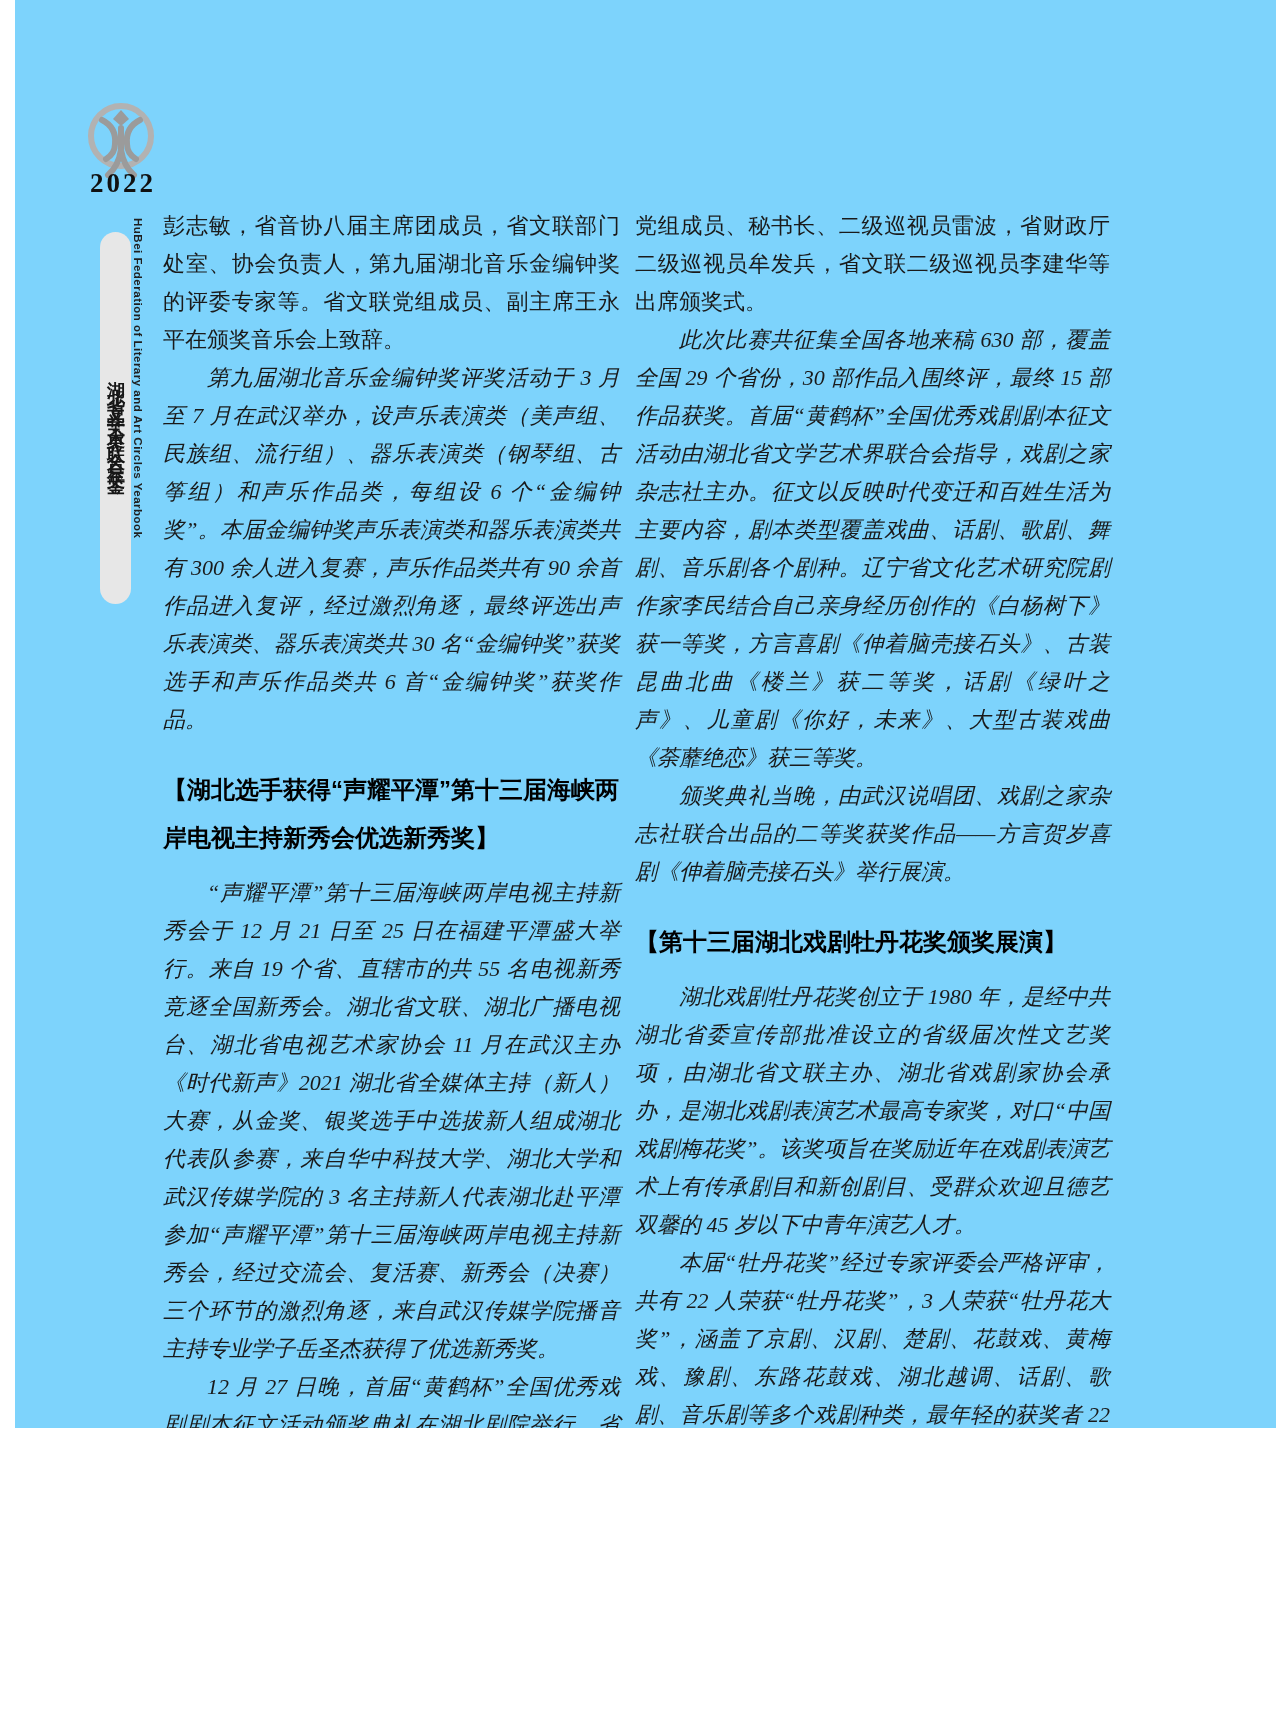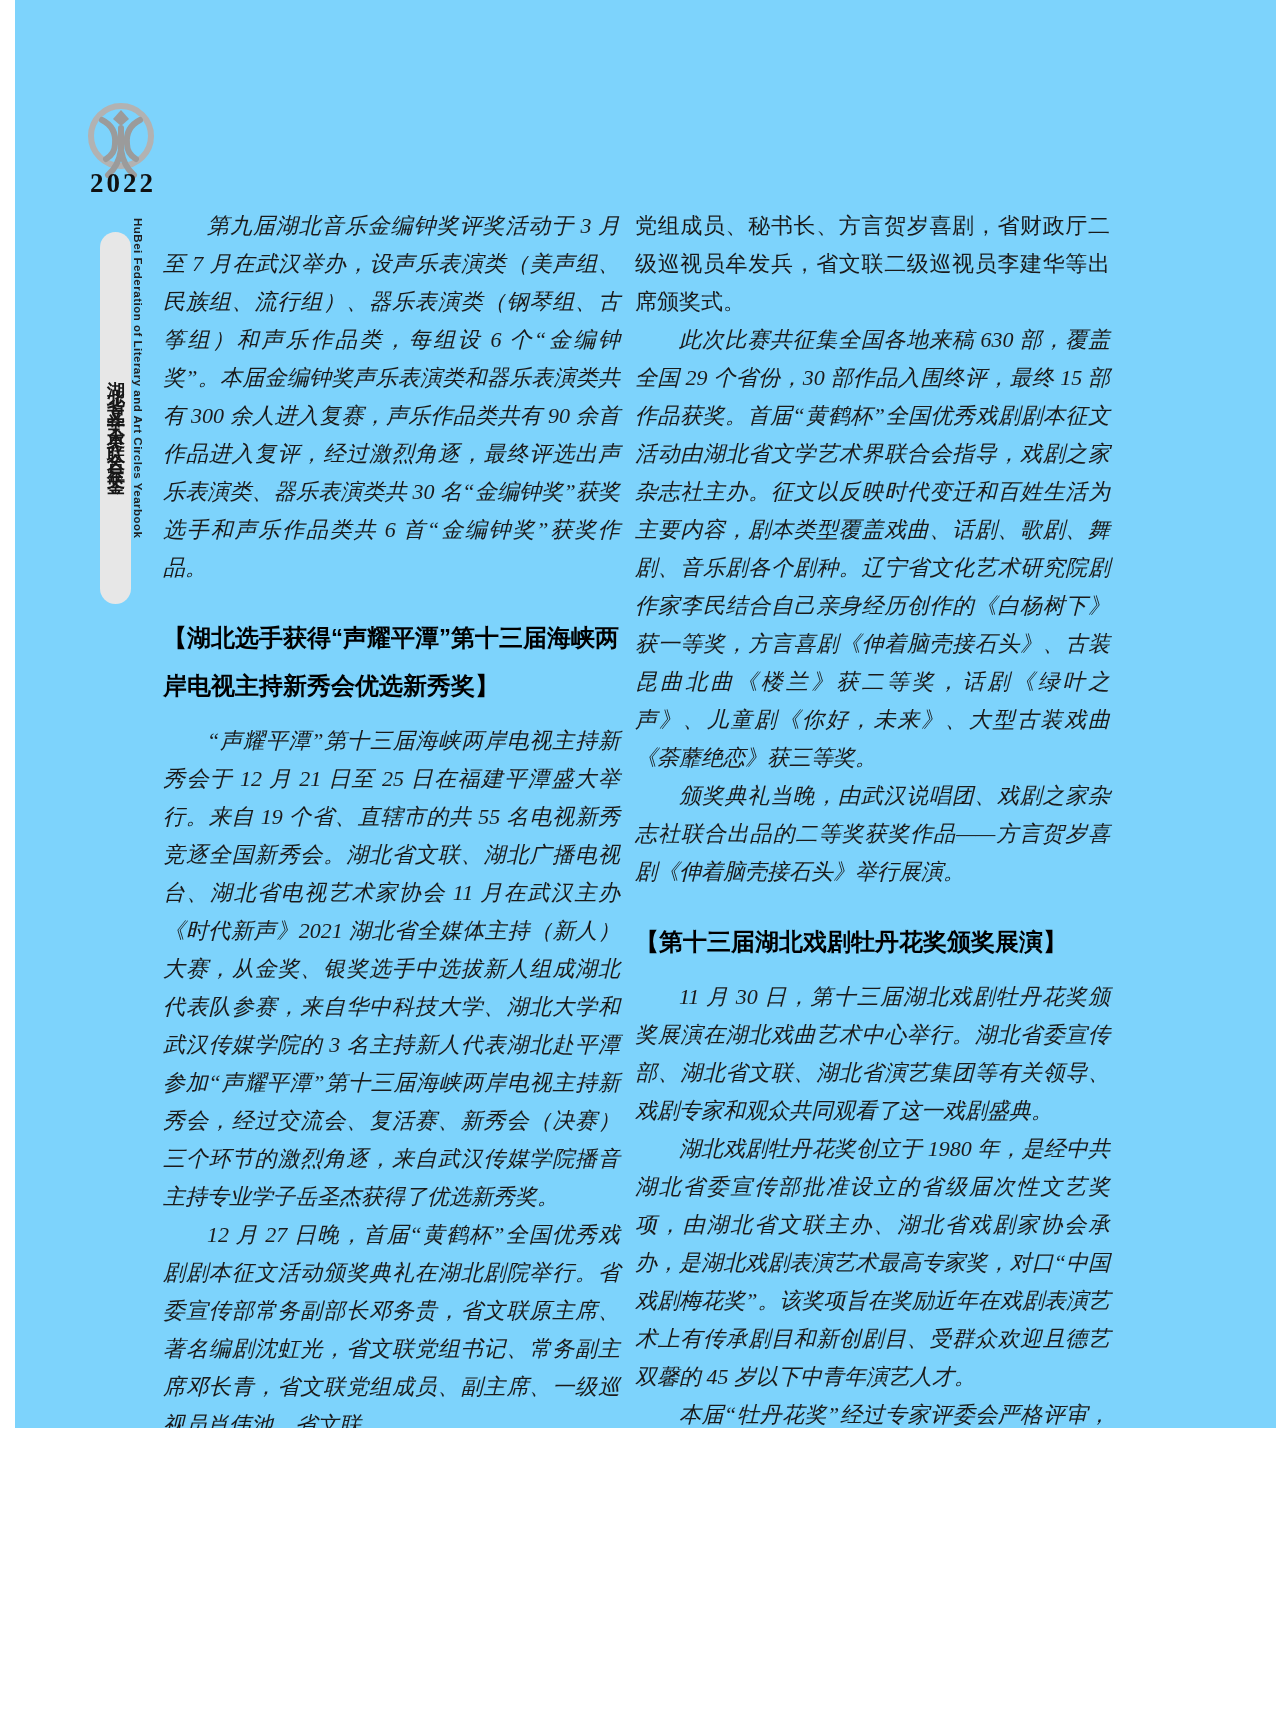--- a/index.html
+++ b/index.html
@@ -85,30 +85,30 @@
 
   <div id="year">2022</div>
 
   <div id="sidebar-bar">
     <div id="sidebar-cn">湖北省文学艺术界联合会年鉴</div>
   </div>
 
   <div id="sidebar-en">HuBei Federation of Literary and Art Circles Yearbook</div>
 
   <div id="left-column" class="column">
+      <div class="paragraph">彭志敏，省音协八届主席团成员，省文联部门处室、协会负责人，第九届湖北音乐金编钟奖的评委专家等。省文联党组成员、副主席王永平在颁奖音乐会上致辞。</div>
       <div class="paragraph indent">第九届湖北音乐金编钟奖评奖活动于 3 月至 7 月在武汉举办，设声乐表演类（美声组、民族组、流行组）、器乐表演类（钢琴组、古筝组）和声乐作品类，每组设 6 个“金编钟奖”。本届金编钟奖声乐表演类和器乐表演类共有 300 余人进入复赛，声乐作品类共有 90 余首作品进入复评，经过激烈角逐，最终评选出声乐表演类、器乐表演类共 30 名“金编钟奖”获奖选手和声乐作品类共 6 首“金编钟奖”获奖作品。</div>
       <div class="heading">【湖北选手获得“声耀平潭”第十三届海峡两岸电视主持新秀会优选新秀奖】</div>
       <div class="paragraph indent">“声耀平潭”第十三届海峡两岸电视主持新秀会于 12 月 21 日至 25 日在福建平潭盛大举行。来自 19 个省、直辖市的共 55 名电视新秀竞逐全国新秀会。湖北省文联、湖北广播电视台、湖北省电视艺术家协会 11 月在武汉主办《时代新声》2021 湖北省全媒体主持（新人）大赛，从金奖、银奖选手中选拔新人组成湖北代表队参赛，来自华中科技大学、湖北大学和武汉传媒学院的 3 名主持新人代表湖北赴平潭参加“声耀平潭”第十三届海峡两岸电视主持新秀会，经过交流会、复活赛、新秀会（决赛）三个环节的激烈角逐，来自武汉传媒学院播音主持专业学子岳圣杰获得了优选新秀奖。</div>
       <div class="paragraph indent">12 月 27 日晚，首届“黄鹤杯”全国优秀戏剧剧本征文活动颁奖典礼在湖北剧院举行。省委宣传部常务副部长邓务贵，省文联原主席、著名编剧沈虹光，省文联党组书记、常务副主席邓长青，省文联党组成员、副主席、一级巡视员肖伟池，省文联</div>
     </div>
   <div id="right-column" class="column">
-      <div class="paragraph">党组成员、秘书长、方言贺岁喜剧，省财政厅二级巡视员牟发兵，省文联二级巡视员李建华等出席颁奖式。</div>
+      <div class="paragraph">党组成员、秘书长、二级巡视员雷波，省财政厅二级巡视员牟发兵，省文联二级巡视员李建华等出席颁奖式。</div>
       <div class="paragraph indent">此次比赛共征集全国各地来稿 630 部，覆盖全国 29 个省份，30 部作品入围终评，最终 15 部作品获奖。首届“黄鹤杯”全国优秀戏剧剧本征文活动由湖北省文学艺术界联合会指导，戏剧之家杂志社主办。征文以反映时代变迁和百姓生活为主要内容，剧本类型覆盖戏曲、话剧、歌剧、舞剧、音乐剧各个剧种。辽宁省文化艺术研究院剧作家李民结合自己亲身经历创作的《白杨树下》获一等奖，方言喜剧《伸着脑壳接石头》、古装昆曲北曲《楼兰》获二等奖，话剧《绿叶之声》、儿童剧《你好，未来》、大型古装戏曲《荼蘼绝恋》获三等奖。</div>
       <div class="paragraph indent">颁奖典礼当晚，由武汉说唱团、戏剧之家杂志社联合出品的二等奖获奖作品——方言贺岁喜剧《伸着脑壳接石头》举行展演。</div>
       <div class="heading">【第十三届湖北戏剧牡丹花奖颁奖展演】</div>
-      <div class="paragraph indent">11 月 30 日，第十三届湖北戏剧牡丹花奖颁奖展演在湖北戏曲艺术中心举行。湖北省委宣传部、湖北省文联、湖北省演艺集团等有关领导、戏剧专家和观众共同观看了这一戏剧盛典。</div>
       <div class="paragraph indent">湖北戏剧牡丹花奖创立于 1980 年，是经中共湖北省委宣传部批准设立的省级届次性文艺奖项，由湖北省文联主办、湖北省戏剧家协会承办，是湖北戏剧表演艺术最高专家奖，对口“中国戏剧梅花奖”。该奖项旨在奖励近年在戏剧表演艺术上有传承剧目和新创剧目、受群众欢迎且德艺双馨的 45 岁以下中青年演艺人才。</div>
       <div class="paragraph indent">本届“牡丹花奖”经过专家评委会严格评审，共有 22 人荣获“牡丹花奖”，3 人荣获“牡丹花大奖”，涵盖了京剧、汉剧、楚剧、花鼓戏、黄梅戏、豫剧、东路花鼓戏、湖北越调、话剧、歌剧、音乐剧等多个戏剧种类，最年轻的获奖者 22 岁。湖北省京剧院等六家单位获“优秀组织单位”。</div>
     </div>
 
   <div id="page-number">66</div>
 
 </div>
 
 </body></html>

